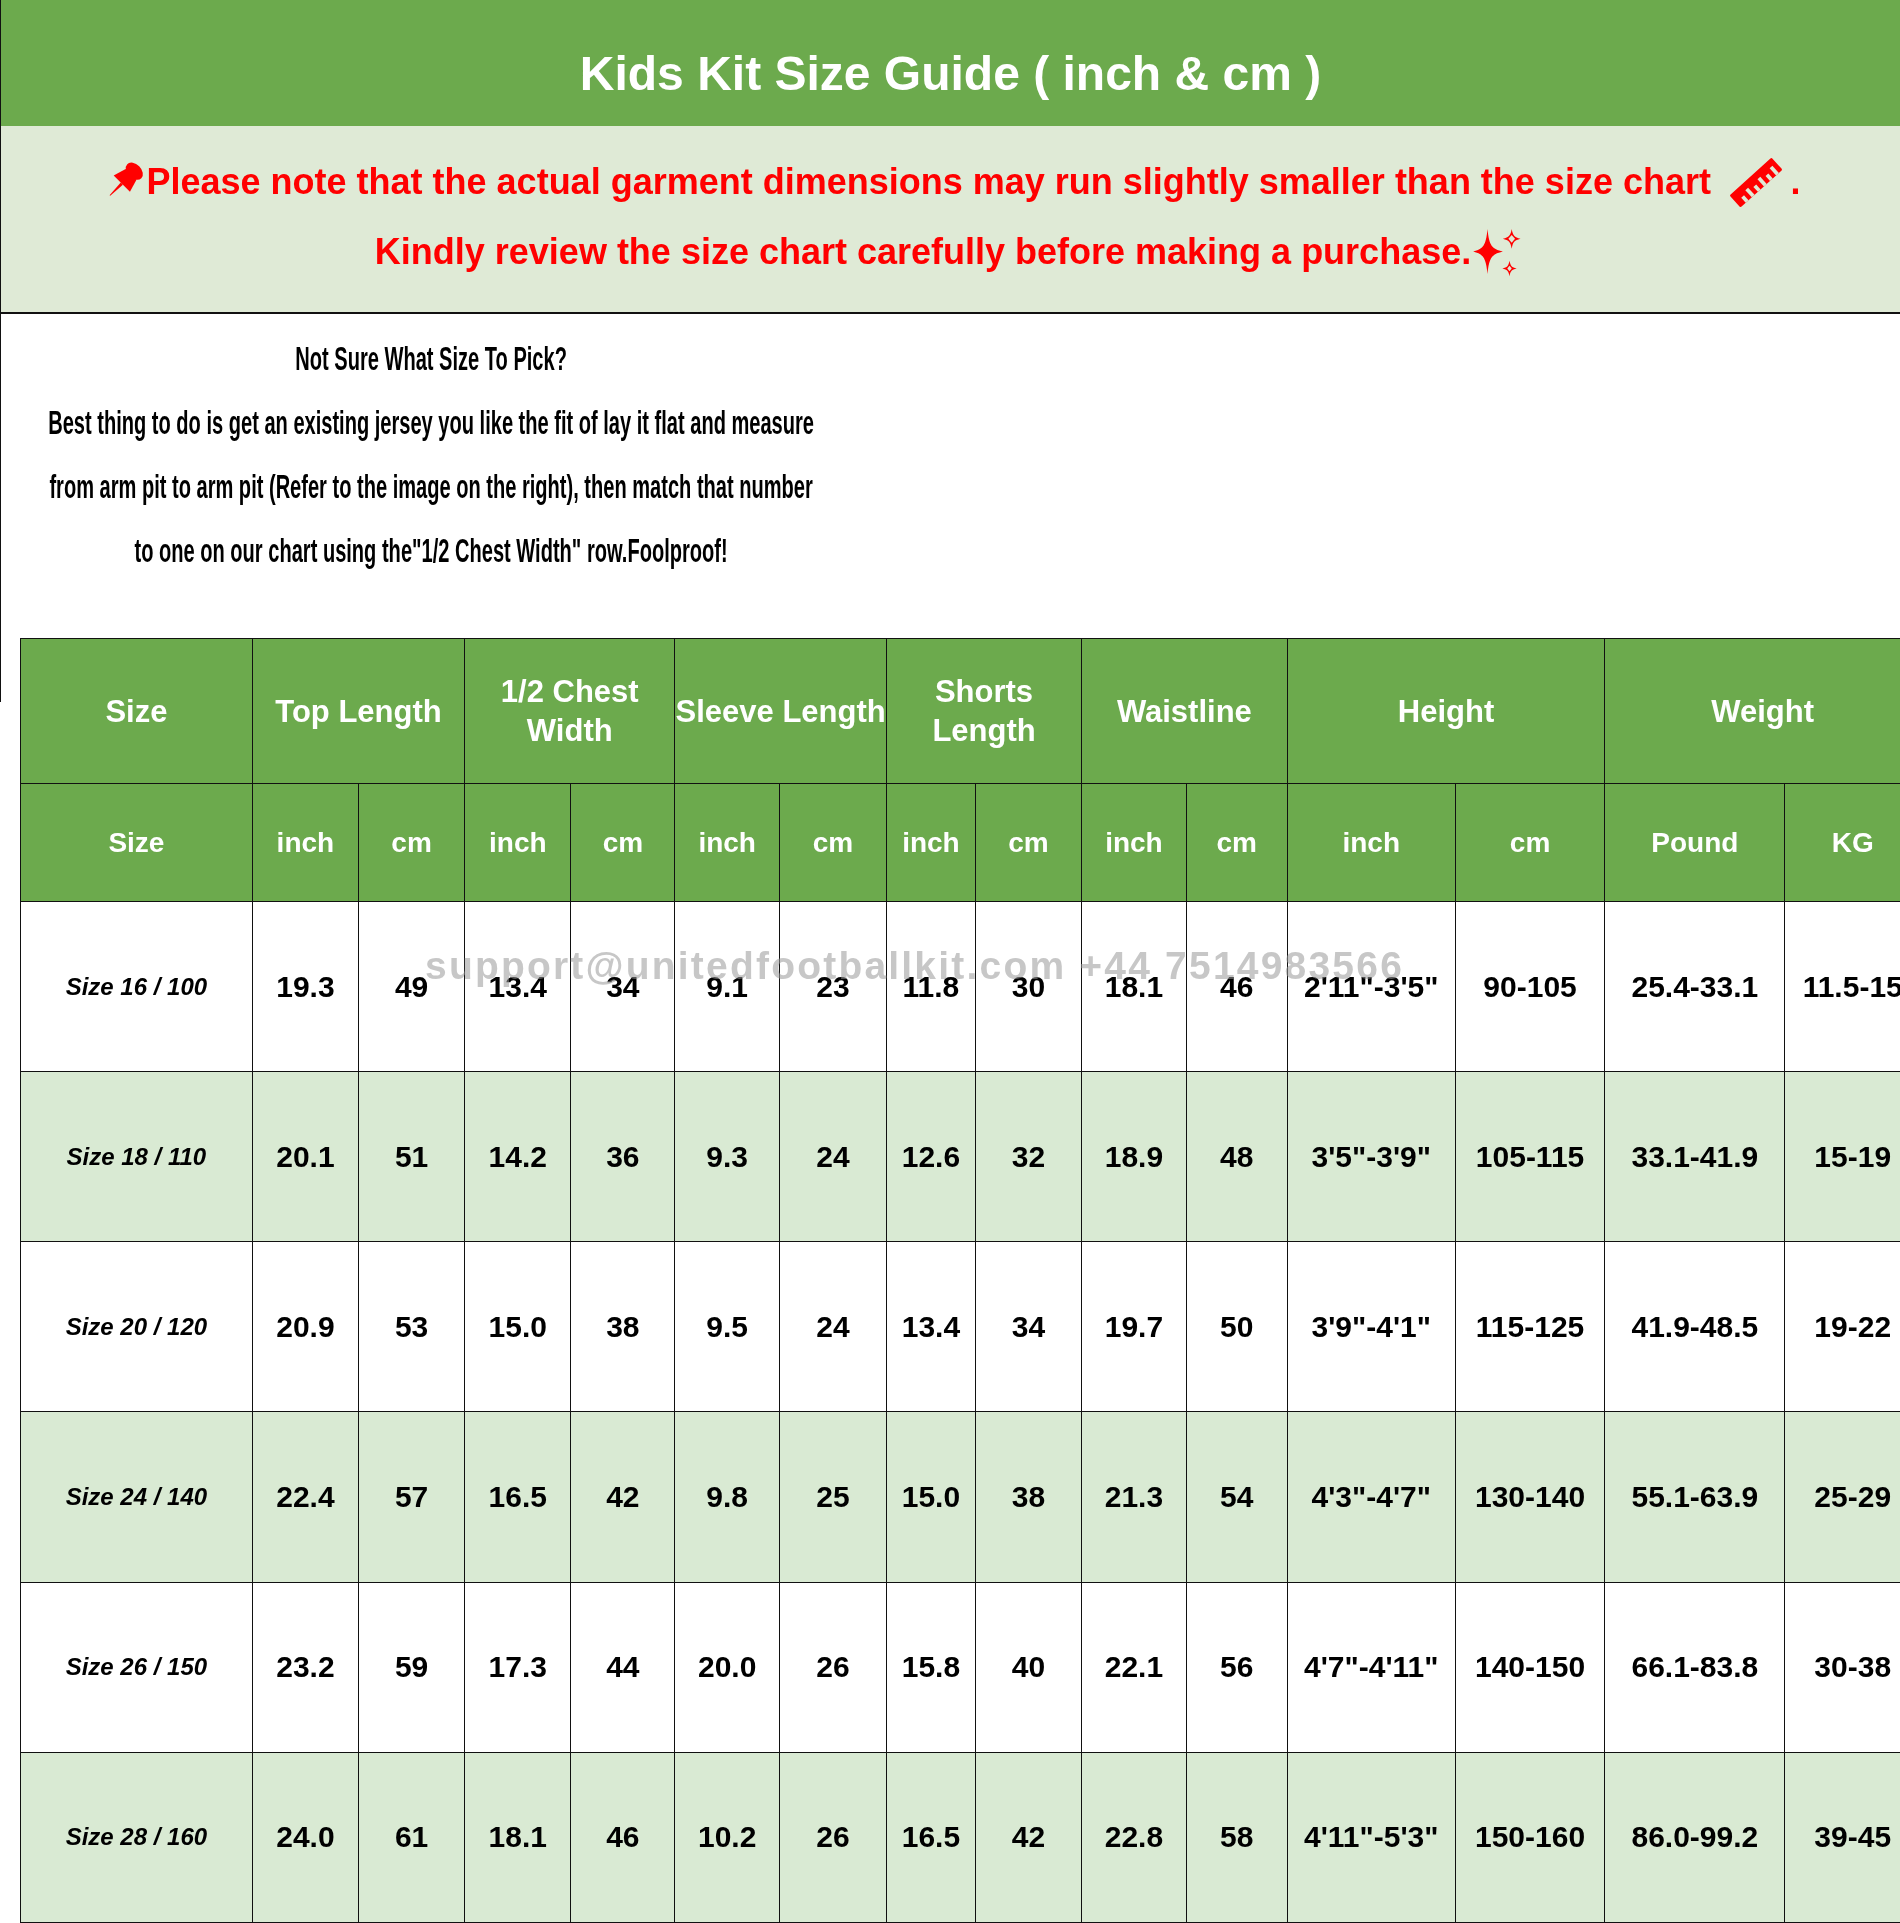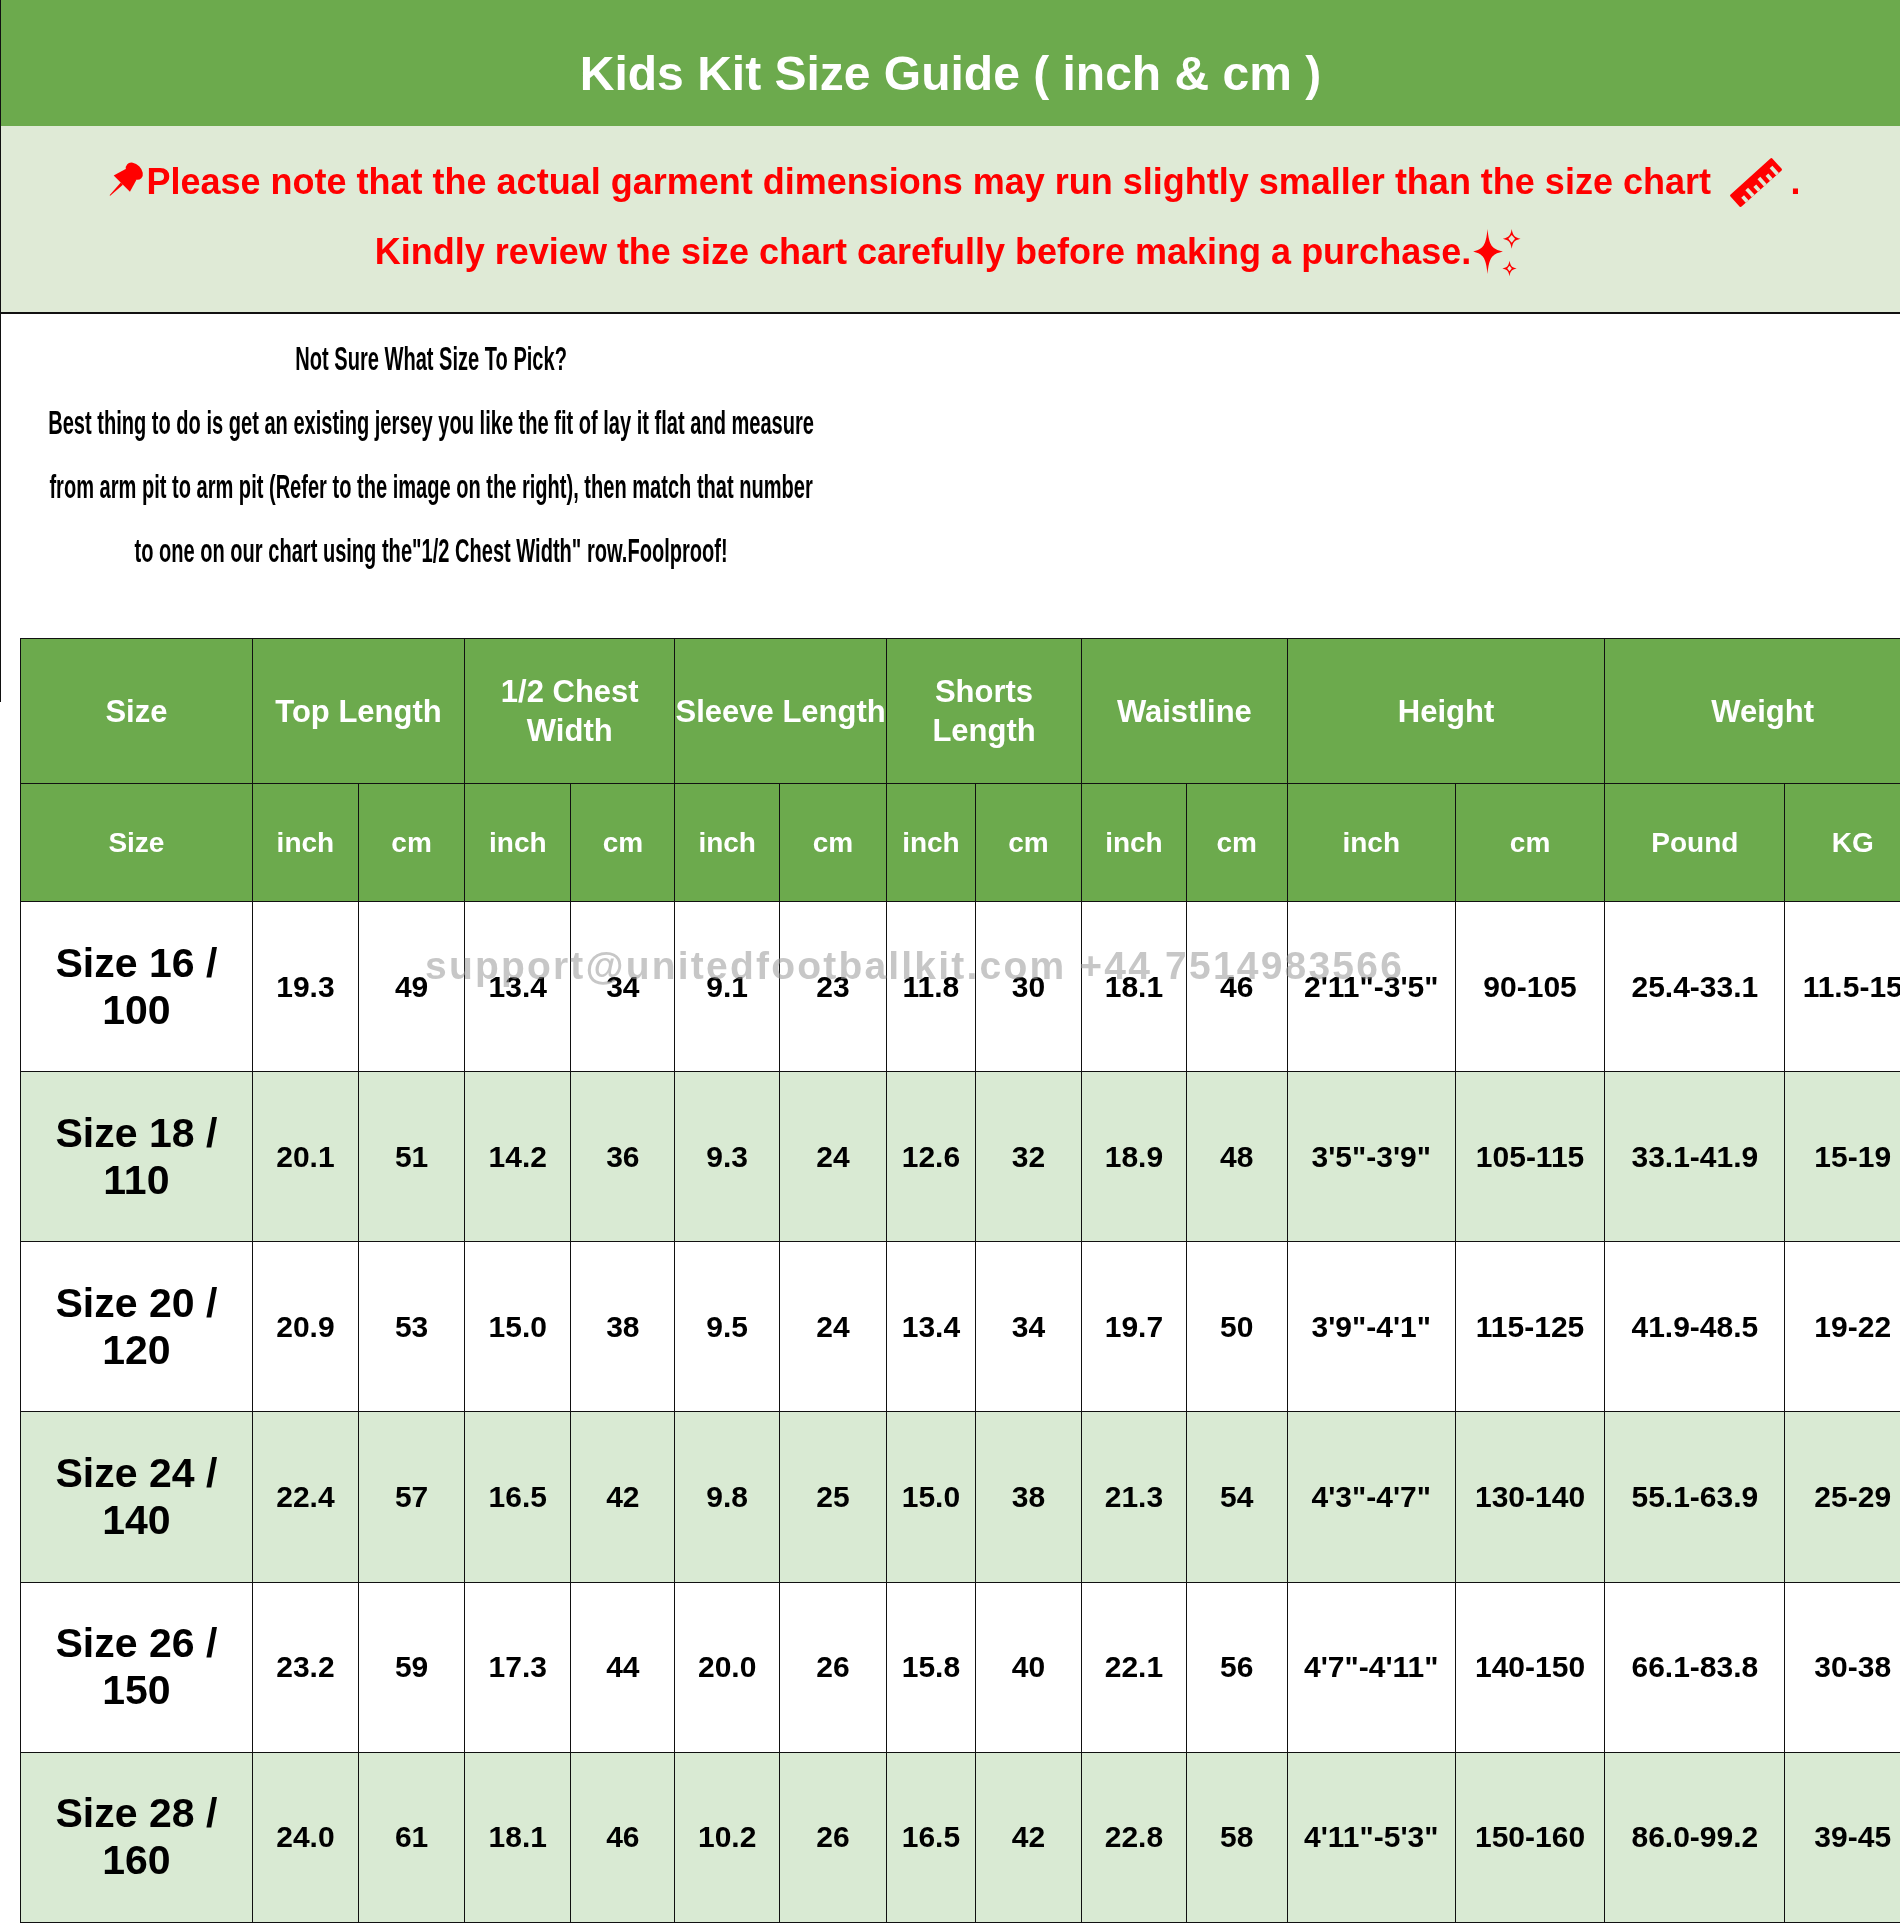--- a/index.html
+++ b/index.html
@@ -53,21 +53,21 @@
   table.size-table thead th{
     background:#6caa4d;color:#fff;font-weight:700;
   }
   tr.group-row{height:145px;}
   tr.group-row th{font-size:31px;line-height:39px;}
   tr.unit-row{height:118px;}
   tr.unit-row th{font-size:28px;}
   tbody tr{height:146px;}
   tbody td{font-size:30px;color:#000;background:#ffffff;}
   tbody tr:nth-child(even) td{background:#d9ead3;}
-  tbody td.size-col{font-size:41px;}
+  tbody td.size-col{font-size:24px;font-style:italic;}
   
   .watermark{
     position:absolute;left:425px;top:944px;z-index:9;pointer-events:none;
     color:#9a9a9a;opacity:0.55;font-size:39px;font-weight:700;letter-spacing:2.2px;
     white-space:nowrap;
   }
 </style>
 </head>
 <body>
 

